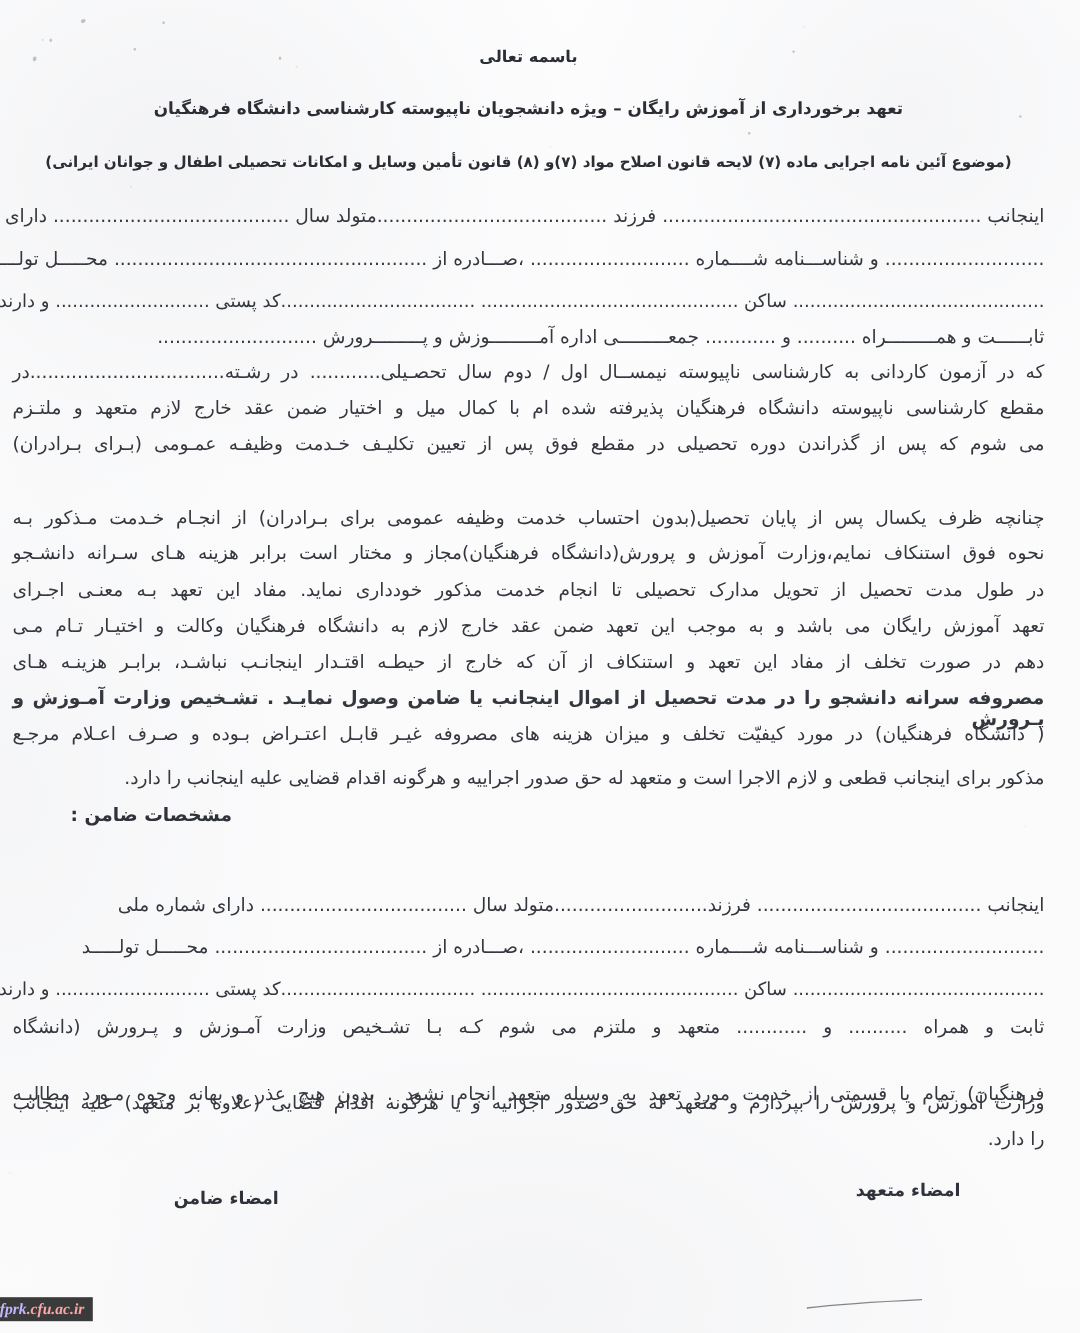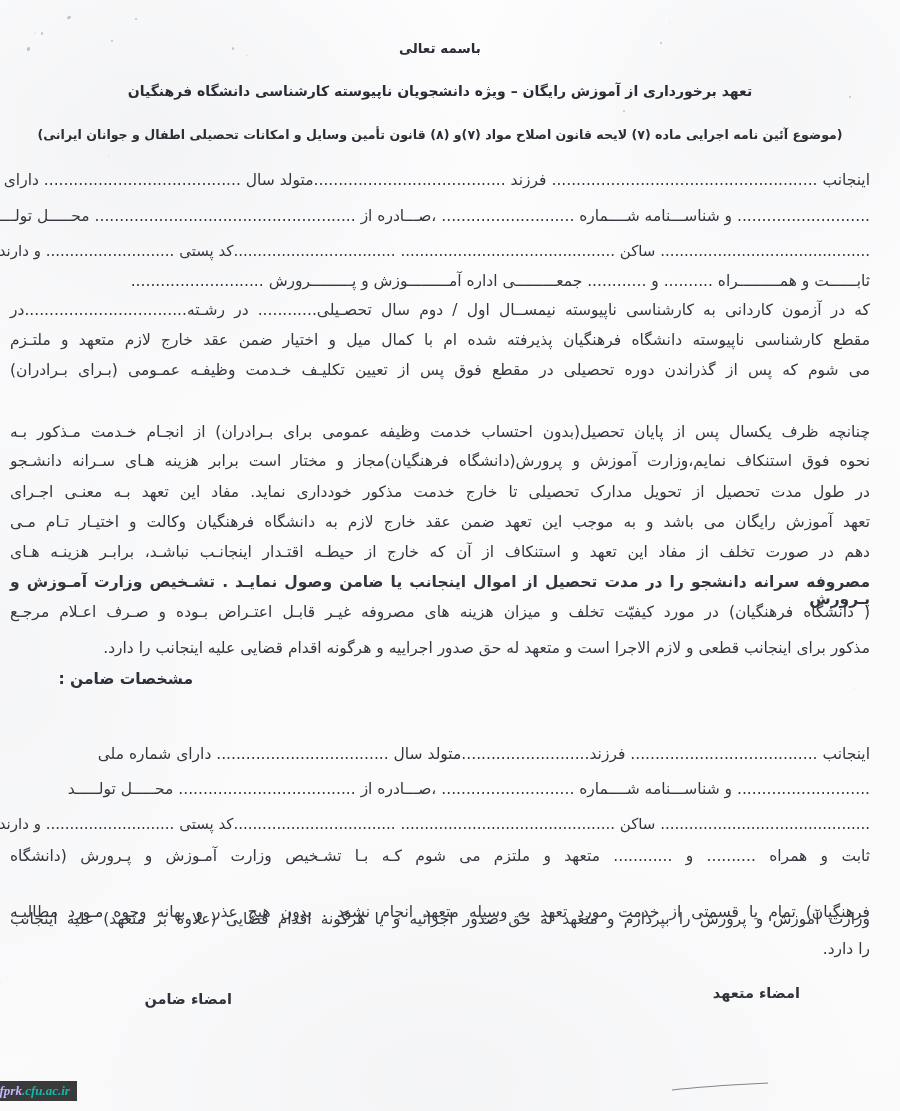--- a/index.html
+++ b/index.html
@@ -117,21 +117,21 @@
     padding: 3px 7px 4px 7px;
     font-family: "Liberation Serif", serif;
     font-style: italic;
     font-weight: bold;
     font-size: 13px;
     direction: ltr;
     line-height: 1;
     white-space: nowrap;
   }
   #watermark .wm-a { color: #c4b5fd; }
-  #watermark .wm-b { color: #14b8a6; }
+  #watermark .wm-b { color: #fca5a5; }
 
   
   .speck {
     position: absolute;
     background: #8e9199;
     border-radius: 50%;
     opacity: .55;
     pointer-events: none;
   }
 </style>
@@ -172,21 +172,21 @@
 
     <div class="line just" style="top:332px;">مقطع کارشناسی ناپیوسته دانشگاه فرهنگیان پذیرفته شده ام با کمال میل و اختیار ضمن عقد خارج لازم متعهد و ملتـزم</div>
 
     <div class="line just" style="top:362px;">می شوم که پس از گذراندن دوره تحصیلی در مقطع فوق پس از تعیین تکلیـف خـدمت وظیفـه عمـومی (بـرای بـرادران)</div>
 
 
     <div class="line just" style="top:424px;">چنانچه ظرف یکسال پس از پایان تحصیل(بدون احتساب خدمت وظیفه عمومی برای بـرادران) از انجـام خـدمت مـذکور بـه</div>
 
     <div class="line just" style="top:453px;">نحوه فوق استنکاف نمایم،وزارت آموزش و پرورش(دانشگاه فرهنگیان)مجاز و مختار است برابر هزینه هـای سـرانه دانشـجو</div>
 
-    <div class="line just" style="top:484px;">در طول مدت تحصیل از تحویل مدارک تحصیلی تا خارج خدمت مذکور خودداری نماید. مفاد این تعهد بـه معنـی اجـرای</div>
+    <div class="line just" style="top:484px;">در طول مدت تحصیل از تحویل مدارک تحصیلی تا انجام خدمت مذکور خودداری نماید. مفاد این تعهد بـه معنـی اجـرای</div>
 
     <div class="line just" style="top:514px;">تعهد آموزش رایگان می باشد و به موجب این تعهد ضمن عقد خارج لازم به دانشگاه فرهنگیان وکالت و اختیـار تـام مـی</div>
 
     <div class="line just" style="top:544px;">دهم در صورت تخلف از مفاد این تعهد و استنکاف از آن که خارج از حیطـه اقتـدار اینجانـب نباشـد، برابـر هزینـه هـای</div>
 
     <div class="line just" style="top:574px;font-weight:bold;">مصروفه سرانه دانشجو را در مدت تحصیل از اموال اینجانب یا ضامن وصول نمایـد . تشـخیص وزارت آمـوزش و پـرورش</div>
 
     <div class="line just" style="top:604px;">( دانشگاه فرهنگیان) در مورد کیفیّت تخلف و میزان هزینه های مصروفه غیـر قابـل اعتـراض بـوده و صـرف اعـلام مرجـع</div>
 
     <div class="line rtl-start" style="top:640px;">مذکور برای اینجانب قطعی و لازم الاجرا است و متعهد له حق صدور اجراییه و هرگونه اقدام قضایی علیه اینجانب را دارد.</div>

